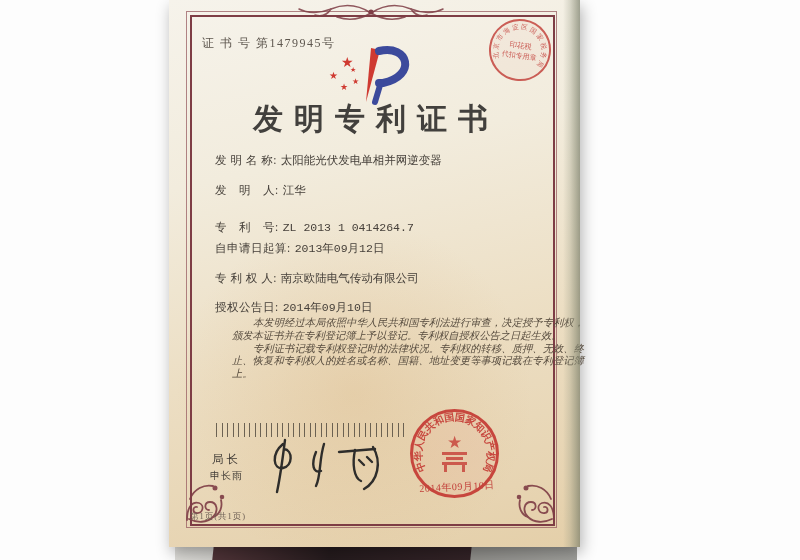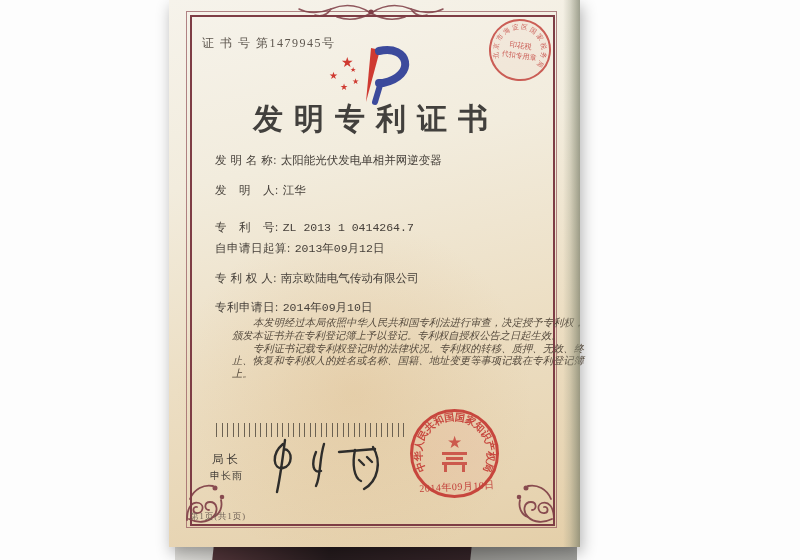--- a/index.html
+++ b/index.html
@@ -136,21 +136,21 @@
     <div class="row r2">
       <span class="lab">专　利　号:</span><span class="val">ZL 2013 1 0414264.7</span>
     </div>
     <div class="row r3">
       <span class="lab">自申请日起算:</span><span class="val">2013年09月12日</span>
     </div>
     <div class="row r4">
       <span class="lab">专 利 权 人:</span><span class="val">南京欧陆电气传动有限公司</span>
     </div>
     <div class="row r5">
-      <span class="lab">专利申请日:</span><span class="val">2014年09月10日</span>
+      <span class="lab">授权公告日:</span><span class="val">2014年09月10日</span>
     </div>
 
     <div class="body-text">
       <p>本发明经过本局依照中华人民共和国专利法进行审查，决定授予专利权，颁发本证书并在专利登记簿上予以登记。专利权自授权公告之日起生效。</p>
       <p>专利证书记载专利权登记时的法律状况。专利权的转移、质押、无效、终止、恢复和专利权人的姓名或名称、国籍、地址变更等事项记载在专利登记簿上。</p>
     </div>
 
     <div class="barcode"></div>
 
     <div class="director-label">局长</div>

